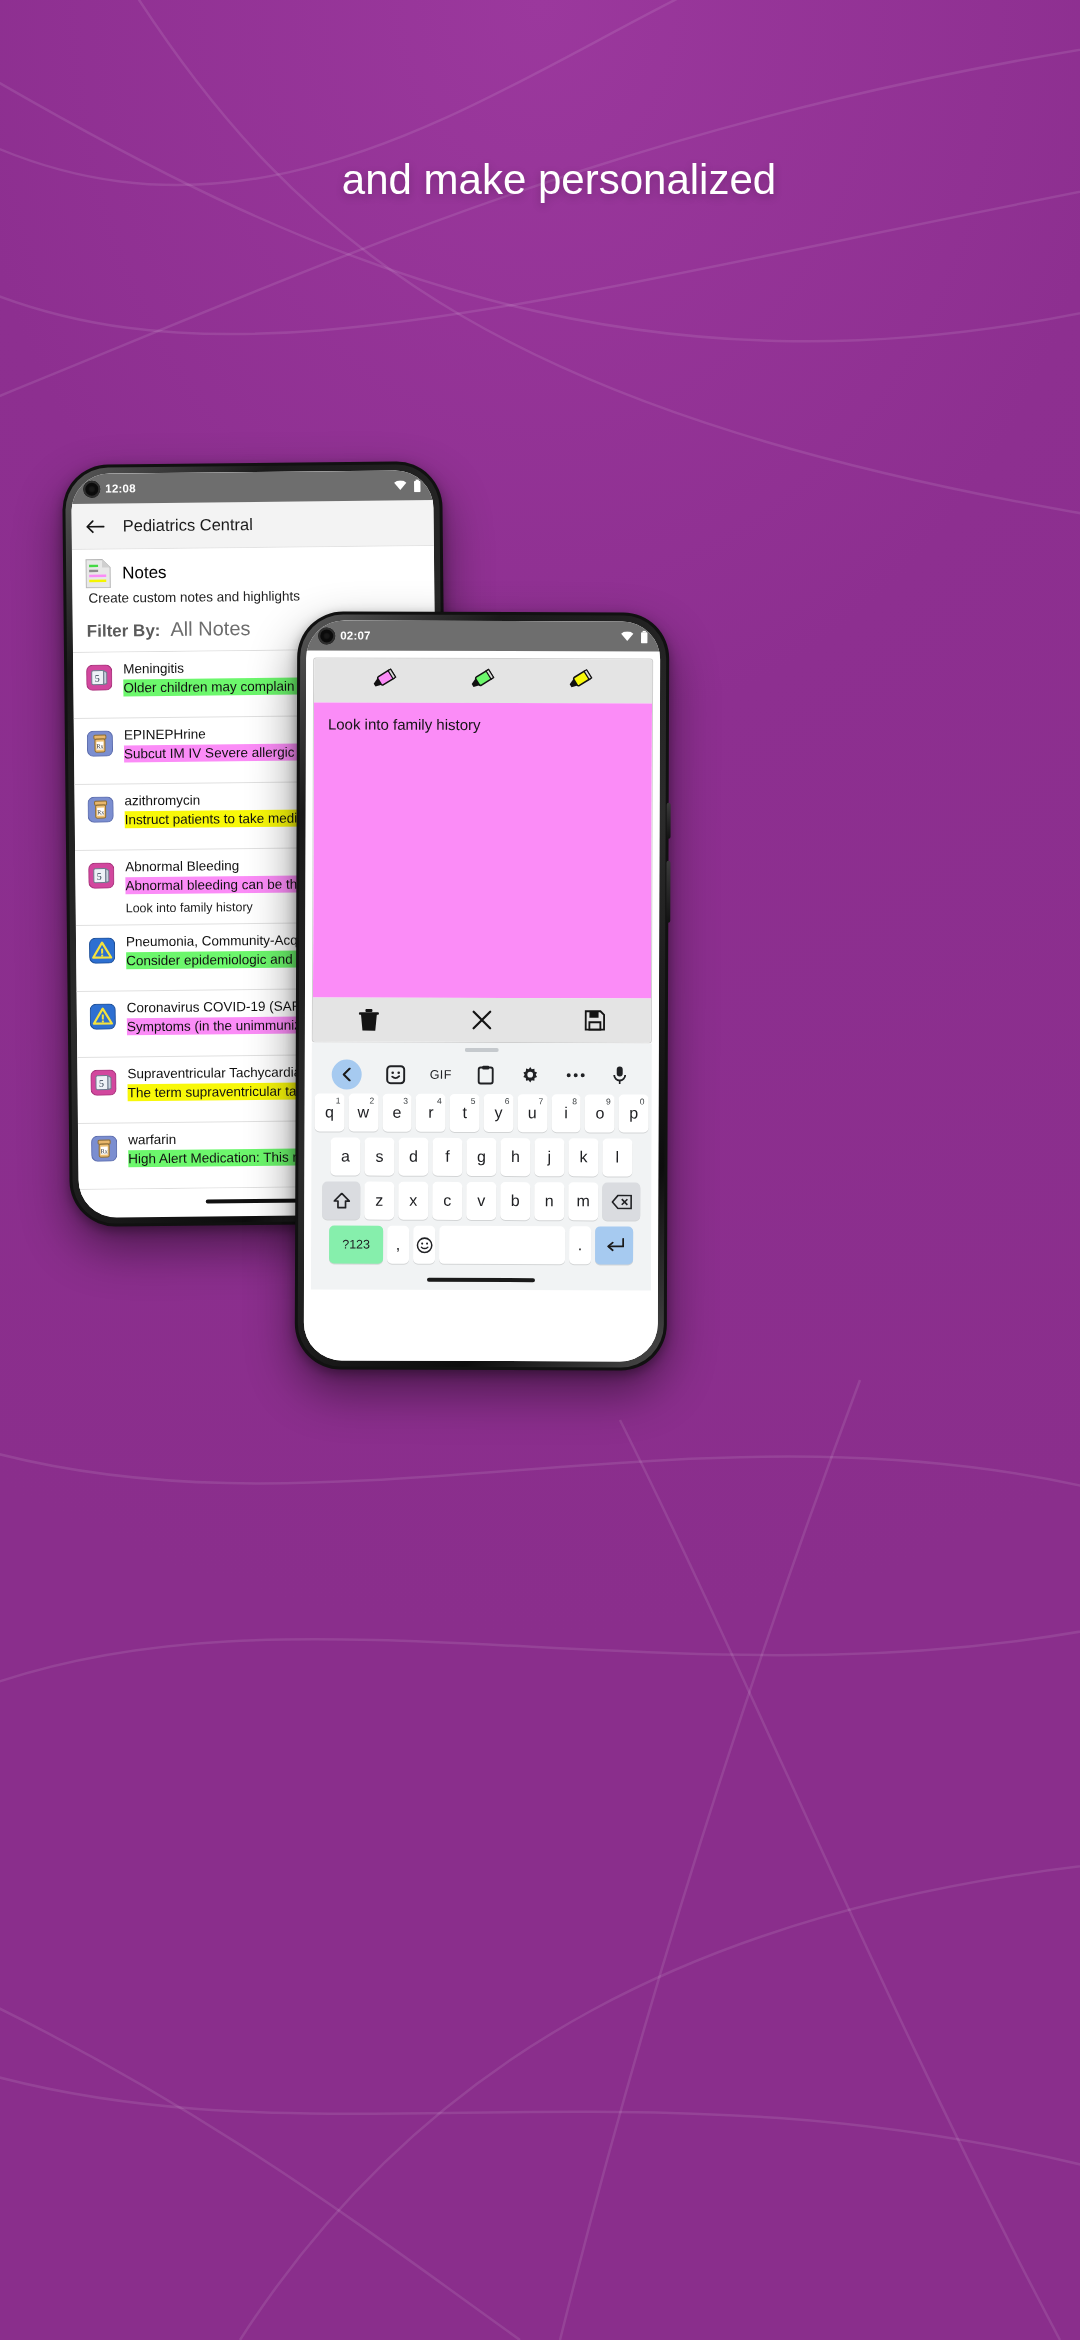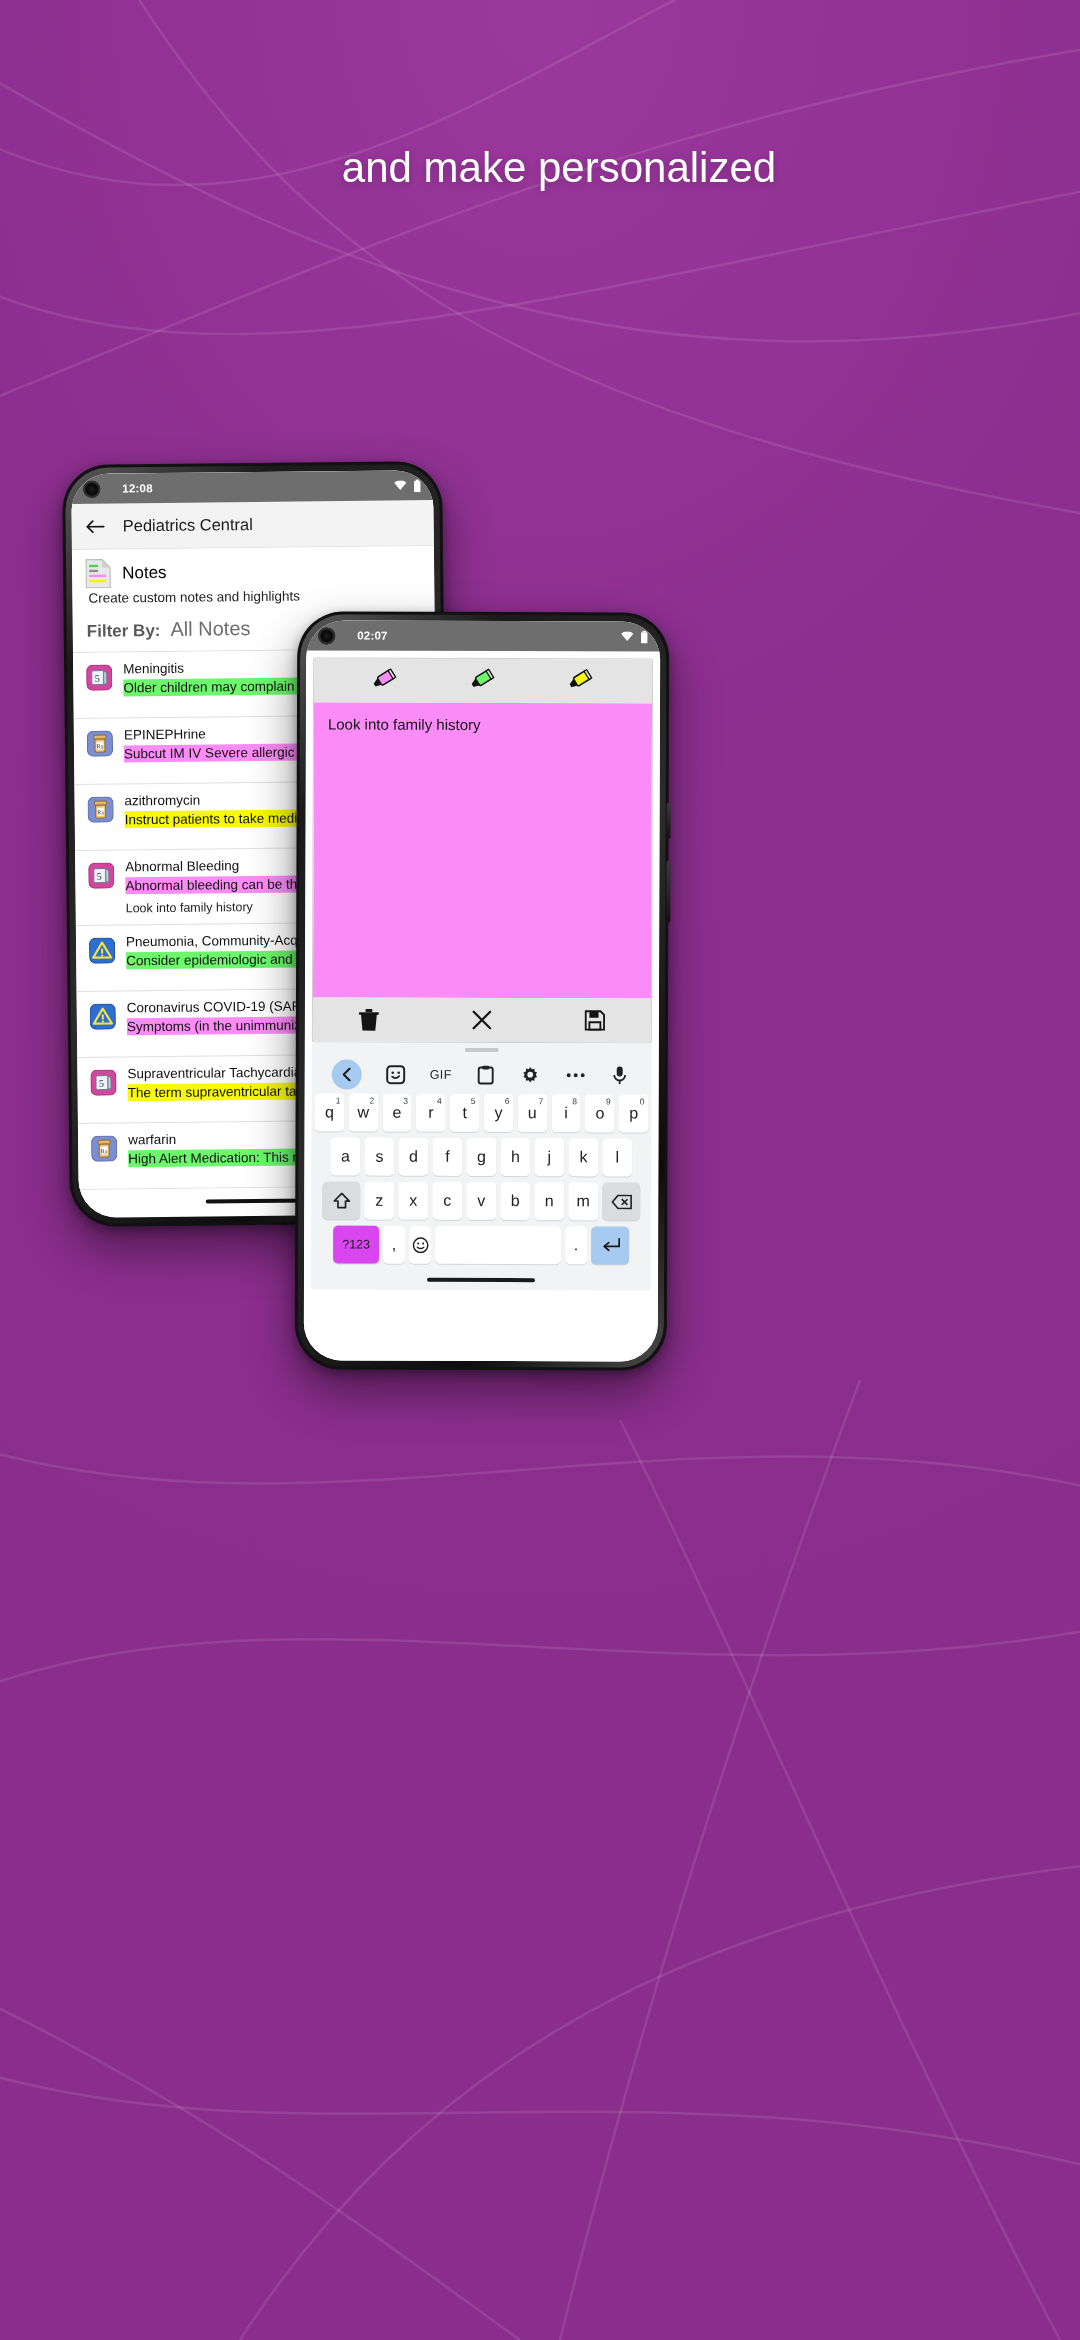--- a/index.html
+++ b/index.html
@@ -24,21 +24,21 @@
   .headline-block {
     position: absolute; left: 0; right: 0; top: 126px;
     text-align: center; color: #fff;
     text-shadow: 0 3px 8px rgba(0,0,0,.22);
   }
   .headline {
     font-size: 56px; font-weight: 700; letter-spacing: 1.5px;
     line-height: 1.1;
   }
   .subhead {
-    margin-top: 16px;
+    margin-top: 28px;
     font-size: 42px; font-weight: 400; line-height: 1.25; padding-left: 38px;
   }
 
   
   .phone {
     position: absolute;
     background: #111;
     border-radius: 46px;
     box-shadow: 0 22px 48px rgba(0,0,0,.45), 0 4px 12px rgba(0,0,0,.35);
   }
@@ -83,21 +83,21 @@
     width: 17px; height: 17px; border-radius: 50%;
     background: #0b0b0b;
     box-shadow: inset 0 0 0 2px #2e2e2e;
     position: relative; flex: none;
   }
   .camera-hole::after {
     content:""; position:absolute; left:5px; top:5px;
     width:7px; height:7px; border-radius:50%;
     background:#191919; box-shadow: inset 0 0 2px #000;
   }
-  .status-time { margin-left: 22px; letter-spacing: .2px; }
+  .status-time { margin-left: 5px; letter-spacing: .2px; }
   .status-right { margin-left: auto; display: flex; align-items: center; gap: 6px; }
   .ic-wifi { width: 14px; height: 10px; }
   .ic-batt { width: 8px; height: 13px; }
 
   
   .appbar {
     height: 46px; background: #f3f3f3;
     display: flex; align-items: center; gap: 18px; padding: 0 14px;
     border-bottom: 1px solid #e3e3e3;
   }
@@ -191,21 +191,21 @@
     width: 30px; height: 38px;
     display: flex; align-items: center; justify-content: center;
     font-size: 16px; color: #202124; position: relative;
     box-shadow: 0 1px 0 rgba(0,0,0,.12);
   }
   .key sup {
     position: absolute; top: 2px; right: 4px;
     font-size: 8.5px; color: #3c4043; font-weight: 400;
   }
   .key.fn { background: #dadce0; width: 38px; }
-  .key.num123 { width: 46px; font-size: 12.5px; background:#d946ef; }
+  .key.num123 { width: 54px; font-size: 12.5px; background:#86efac; }
   .key.space { width: 126px; background:#fff; }
   .key.small { width: 22px; }
   .key.enter { width: 38px; background: #a6caf0; }
   .kb-bottom { display:flex; align-items:center; justify-content:center; height: 20px; }
   .kb-bottom i {
     width: 108px; height: 4px; border-radius: 3px; background: #1a1a1a;
   }
   .kb-handle { display:flex; justify-content:center; padding: 1px 0 3px; }
   .kb-handle svg { opacity:.5; }
 </style>

